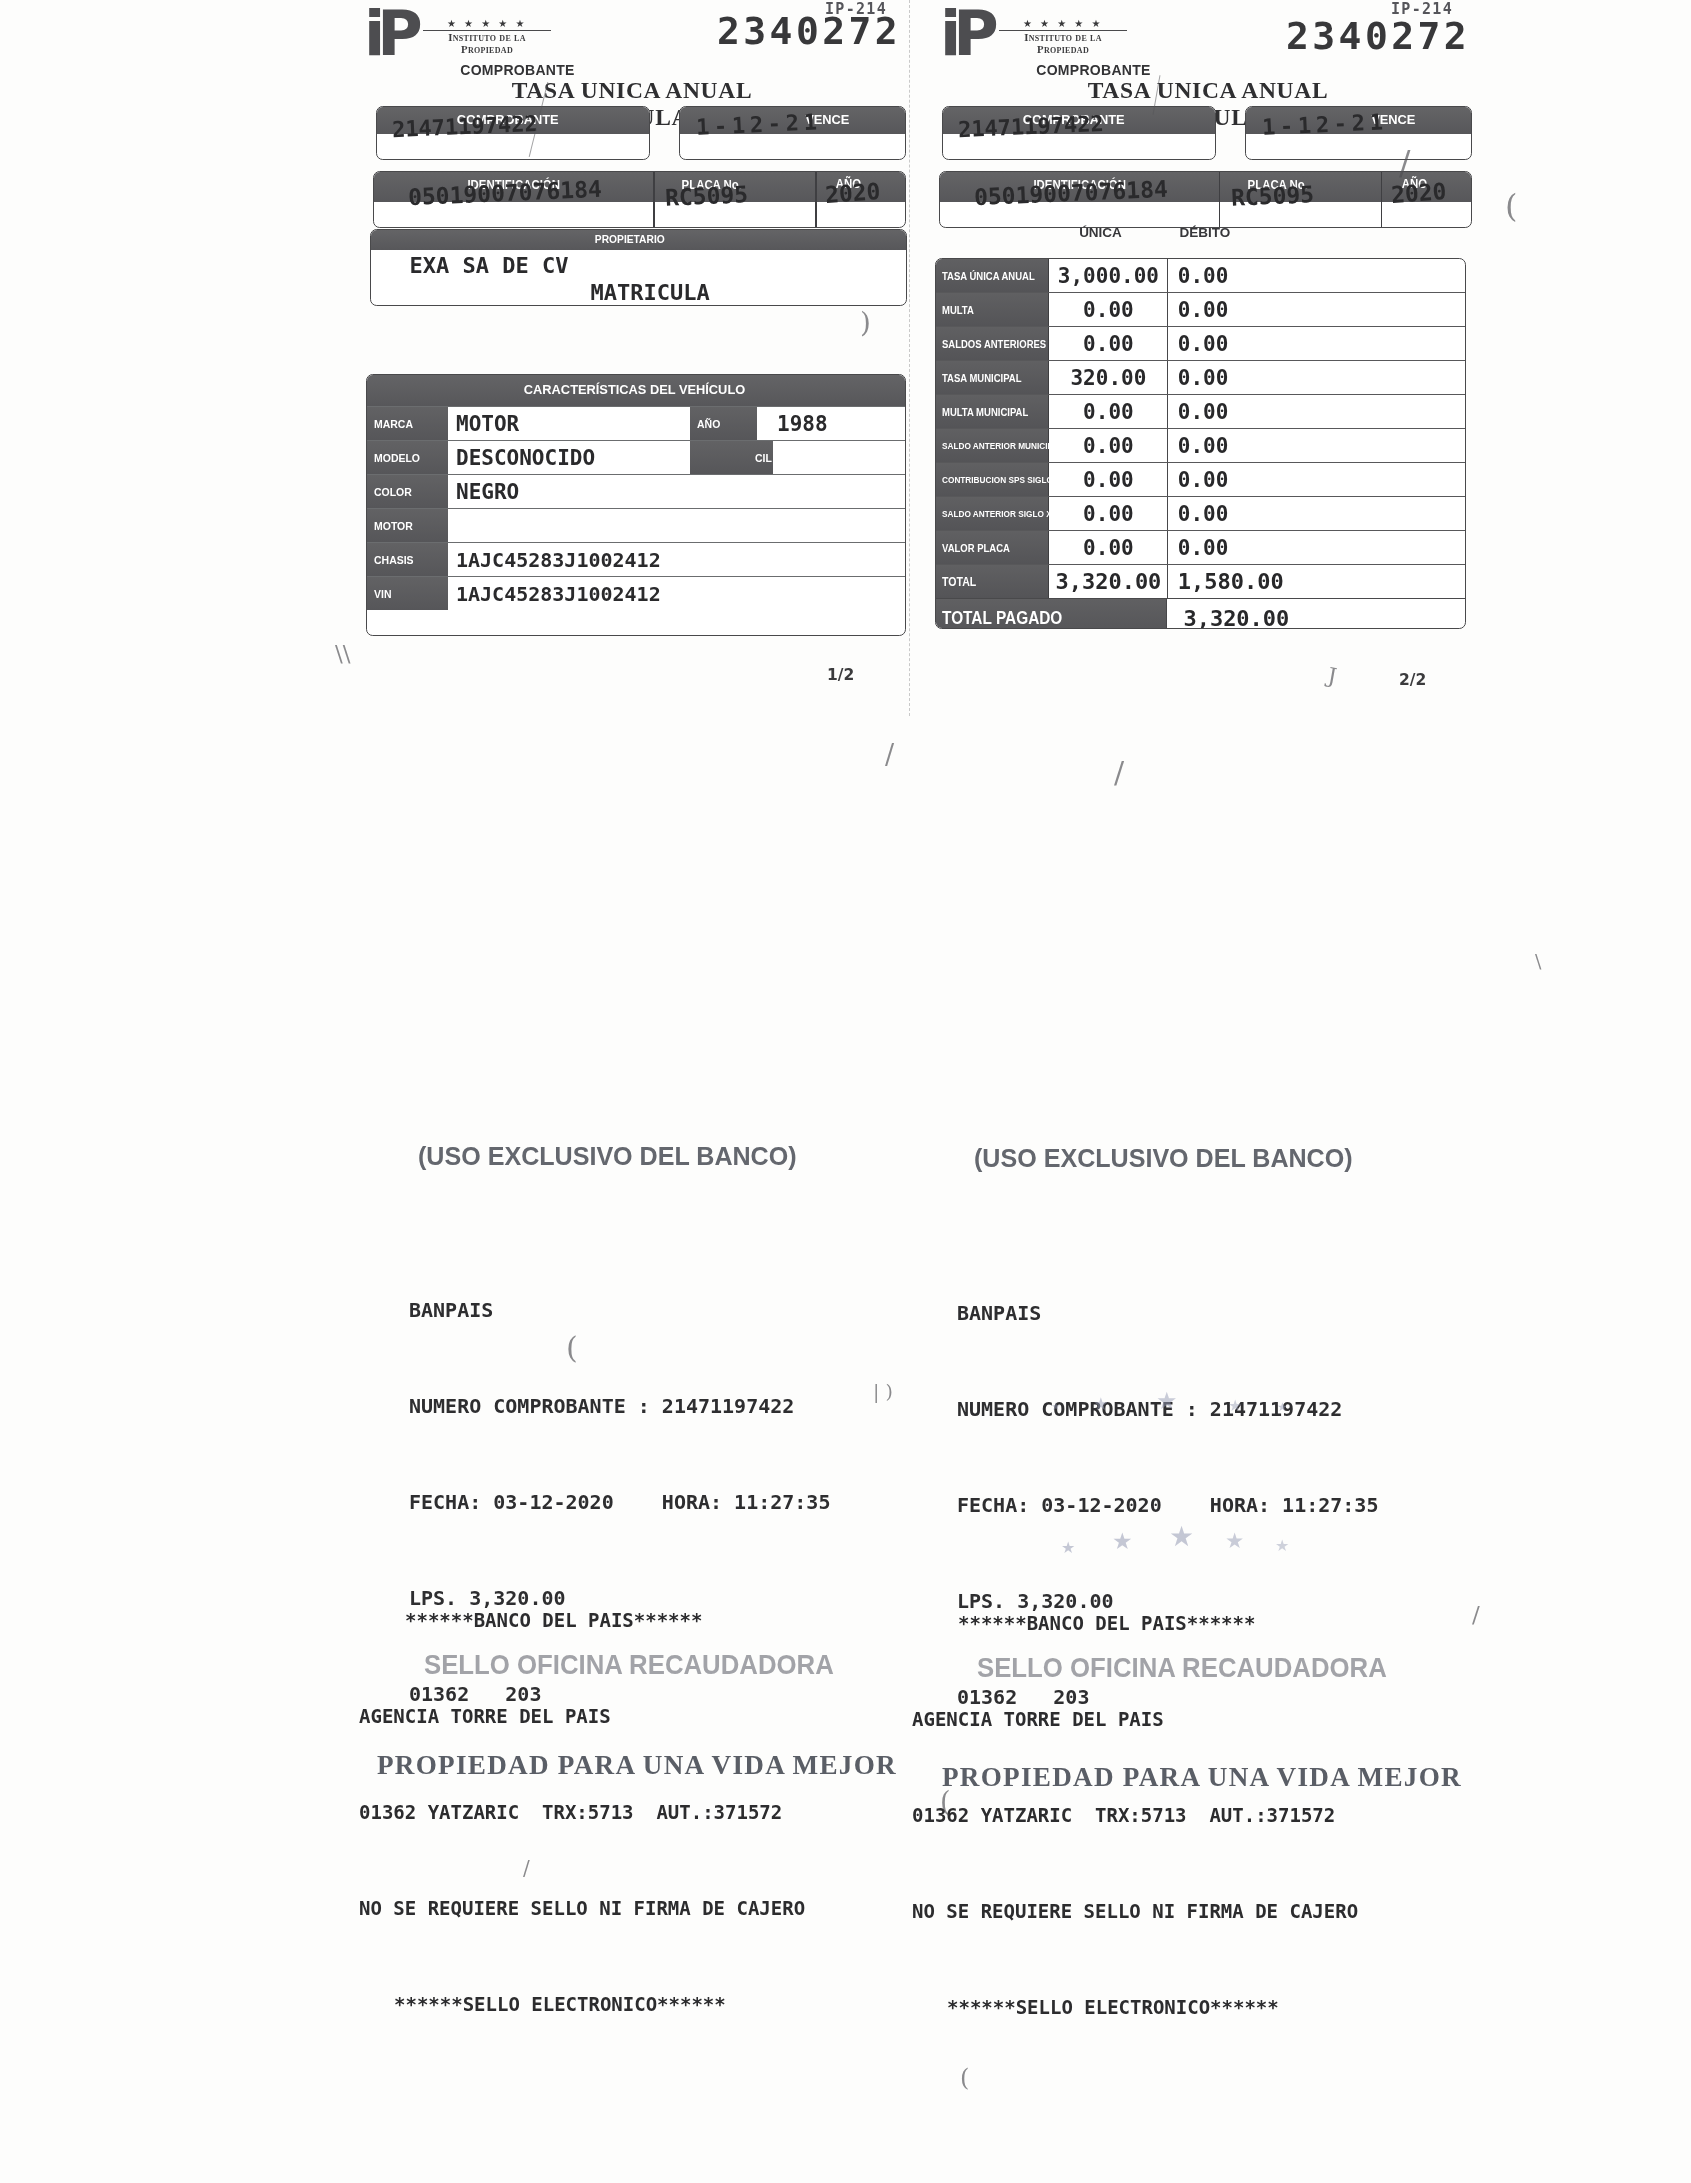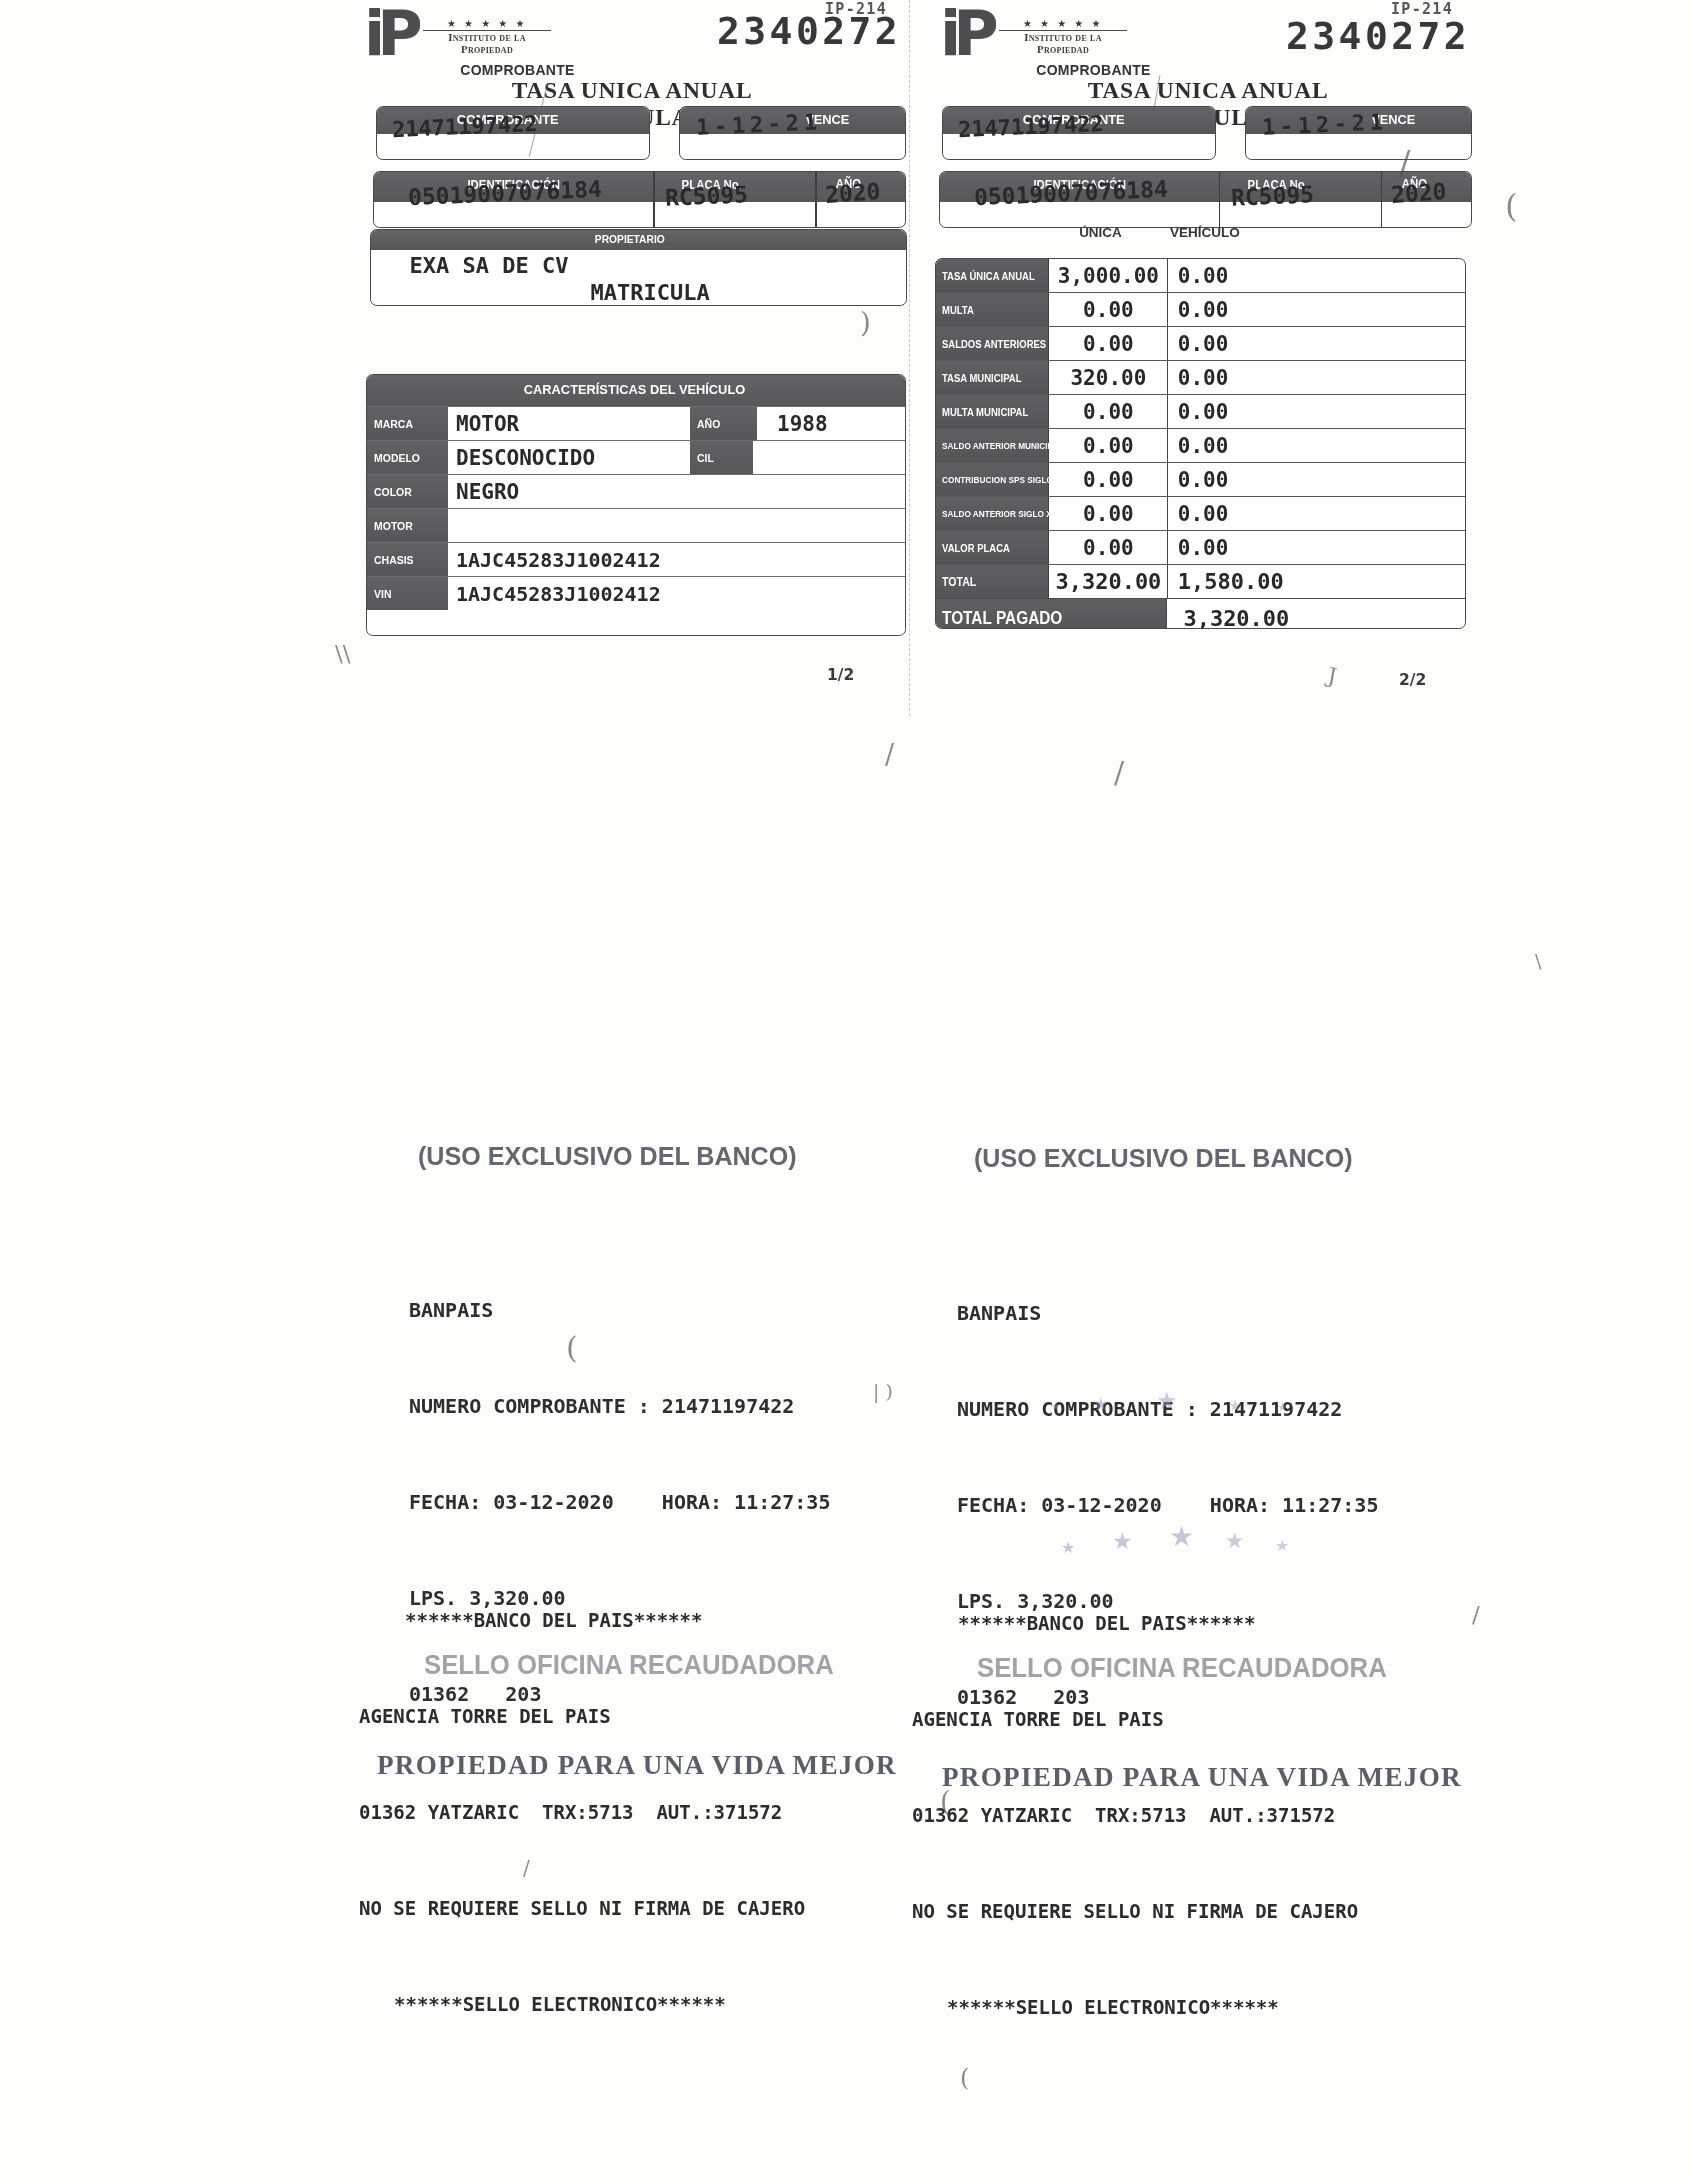--- a/index.html
+++ b/index.html
@@ -143,21 +143,21 @@
         <div class="vlab" style="width:67px;">
             <span>AÑO</span>
           </div>
         <div class="vval" style="flex:1;padding-left:20px;">1988</div>
       </div>
       <div class="vrow">
         <div class="vlab" style="width:81px;">
             <span>MODELO</span>
           </div>
         <div class="vval" style="width:242px;">DESCONOCIDO</div>
-        <div class="vlab" style="width:63px;">
+        <div class="vlab" style="width:83px;justify-content:flex-end;">
             <span>CIL</span>
           </div>
         <div class="vval" style="flex:1;"></div>
       </div>
       <div class="vrow">
         <div class="vlab" style="width:81px;">
             <span>COLOR</span>
           </div>
         <div class="vval" style="flex:1;">NEGRO</div>
       </div>
@@ -217,21 +217,21 @@
         <span style="left:461px;top:4.7px;font-size:12px;">AÑO</span>
       </div>
       <div class="vline" style="left:279px;"></div>
       <div class="vline" style="left:441px;"></div>
       <div class="dval" style="left:34px;top:8px;font-size:23px;">05019007076184</div>
       <div class="dval" style="left:291px;top:10.8px;font-size:23px;">RC5095</div>
       <div class="dval" style="left:451px;top:8px;font-size:23px;transform:rotate(-4deg);">2020</div>
     </div>
 
     <div class="abs" style="left:108px;top:225px;width:121px;text-align:center;font-weight:bold;font-size:13.5px;color:#37373a;">ÚNICA</div>
-    <div class="abs" style="left:219px;top:225px;width:108px;text-align:center;font-weight:bold;font-size:13.5px;color:#37373a;">VEHÍCULO</div>
+    <div class="abs" style="left:219px;top:225px;width:108px;text-align:center;font-weight:bold;font-size:13.5px;color:#37373a;">DÉBITO</div>
 
     <div class="fbox" style="left:3.4px;top:242px;width:529px;height:369px;margin-top:16px;">
       <div class="crow">
         <div class="clab">
             <span>TASA ÚNICA ANUAL</span>
           </div>
         <div class="cdeb">3,000.00</div>
         <div class="ccred">0.00</div>
       </div>
       <div class="crow">

